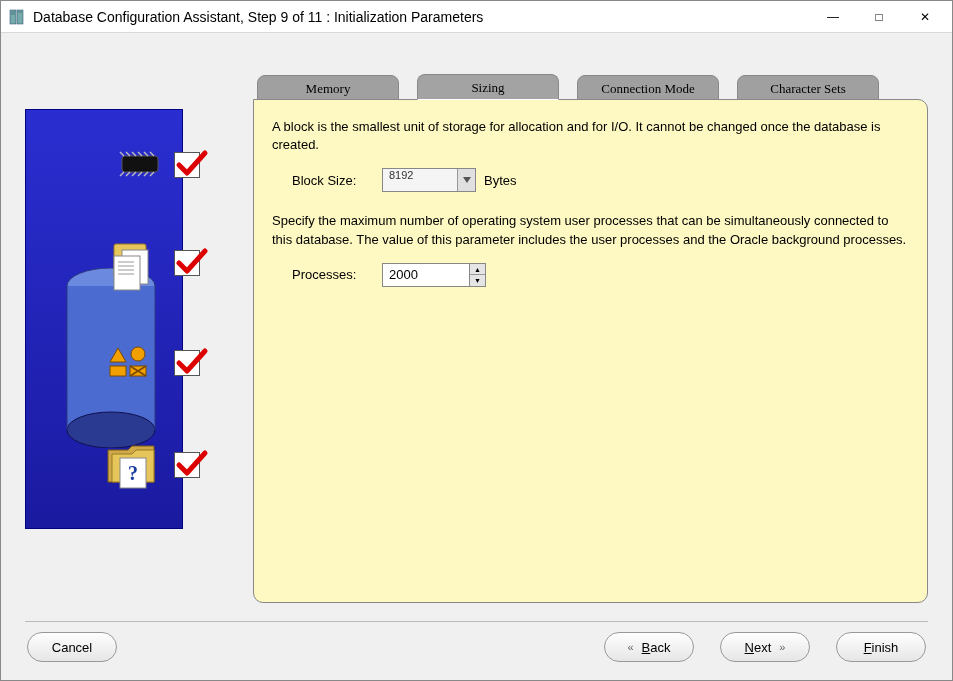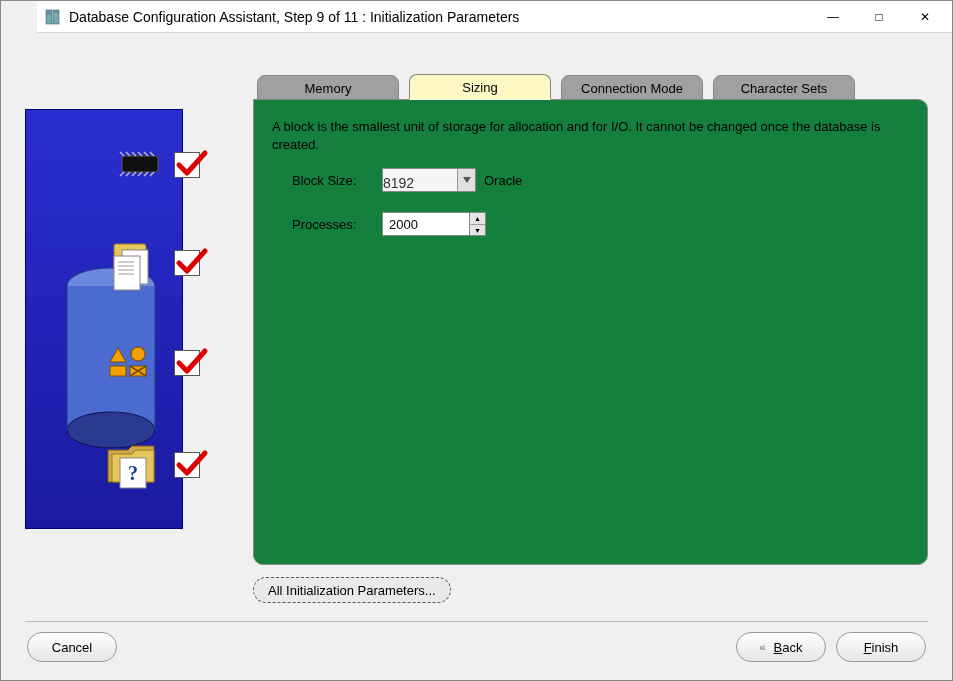--- a/index.html
+++ b/index.html
@@ -19,21 +19,20 @@
     flex-direction: column;
   }
   
   .titlebar {
     height: 32px;
     background: #fff;
     border-bottom: 1px solid #d9d9d9;
     display: flex;
     align-items: center;
     padding: 0 4px 0 8px;
-    margin-left: 36px;
   }
   .titlebar .app-icon {
     width: 16px; height: 16px;
     margin-right: 8px;
     display: inline-block;
   }
   .titlebar .title { flex: 1; font-size: 14px; color:#000; }
   .win-controls { display: flex; height: 100%; }
   .win-btn {
     width: 46px;
@@ -91,50 +90,51 @@
 
   
   .right-pane {
     flex: 1;
     display: flex;
     flex-direction: column;
   }
   
   .tabs {
     display: flex;
-    gap: 10px;
+    gap: 18px;
     padding-left: 4px;
+    font-family: Liberation Serif, serif;
   }
   .tab {
     flex: 0 0 auto;
     width: 142px;
     height: 26px;
     line-height: 26px;
     text-align: center;
     background: #a0a0a0;
     color: #000;
     border-top-left-radius: 8px;
     border-top-right-radius: 8px;
     border: 1px solid #888;
     position: relative;
     top: 2px;
     font-size: 13px;
     cursor: default;
   }
   .tab.active {
-    background: #fef9c3;
+    background: #a3a3a3;
     border-bottom: 1px solid #fff;
     top: 1px;
     z-index: 2;
   }
   .tabs-spacer { flex:1; }
 
   .panel {
     flex: 1;
-    background: #15803d;
+    background: #fef9c3;
     border: 1px solid #888;
     border-radius: 0 10px 10px 10px;
     padding: 18px 18px;
     position: relative;
     z-index: 1;
     min-height: 450px;
   }
   .para { margin: 0 0 14px 0; line-height: 1.4; font-size:13px; }
 
   .form-row {
@@ -145,22 +145,23 @@
     margin-bottom: 20px;
   }
   .form-label { width: 82px; }
   .select-wrap {
     position: relative;
     width: 94px;
     height: 24px;
     border: 1px solid #888;
     background: #f5f5f5;
     display: flex;
-    align-items: flex-end;
-    font-size: 14px;
+    align-items: flex-start;
+    padding-left: 6px;
+    font-size: 11px;
     color: #333;
   }
   .select-wrap .arrow {
     position: absolute; right: 0; top:0;
     width: 18px; height: 100%;
     background: #e0e0e0;
     border-left: 1px solid #999;
     display:flex; align-items:center; justify-content:center;
   }
 
@@ -208,21 +209,21 @@
 
   
   .footer-sep {
     height: 1px;
     background: #bbb;
     margin: 18px 0 10px 0;
   }
   .footer {
     display: flex;
     align-items: center;
-    gap: 10px;
+    gap: 26px;
     padding: 0 2px 6px 2px;
   }
   .btn {
     height: 30px;
     min-width: 90px;
     padding: 0 18px;
     background: linear-gradient(#fefefe, #e6e6e6);
     border: 1px solid #999;
     border-radius: 15px;
     display: inline-flex;
@@ -373,49 +374,51 @@
           <div class="form-row">
             <span class="form-label">Block Size:</span>
             <div class="select-wrap">
               <span>8192</span>
               <span class="arrow">
                 <svg width="8" height="6" viewBox="0 0 8 6">
                     <polygon points="0,0 8,0 4,6" fill="#555"></polygon>
                   </svg>
               </span>
             </div>
-            <span>Oracle</span>
+            <span>Bytes</span>
           </div>
 
+          <p class="para">Specify the maximum number of operating system user processes that can be simultaneously connected to this database. The value of this parameter includes the user processes and the Oracle background processes.</p>
 
           <div class="form-row">
             <span class="form-label">Processes:</span>
             <div class="spinner-wrap">
               <input type="text" value="2000" style="">
               <div class="spinner-btns">
                 <div class="spin">▲</div>
                 <div class="spin">▼</div>
               </div>
             </div>
           </div>
         </div>
 
-        <div class="below-panel">
-          <span class="pill-btn">All Initialization Parameters...</span>
-        </div>
       </div>
     </div>
 
     <div class="footer-sep"></div>
 
     <div class="footer">
       <span class="btn">Cancel</span>
       <span class="footer-spacer"></span>
       <span class="btn">
         <span class="chevron">«</span>
         <span><span class="mnemonic">B</span><span>ack</span></span>
       </span>
       <span class="btn">
+        <span><span class="mnemonic">N</span><span>ext</span></span>
+        <span class="chevron">»</span>
+      </span>
+      <span class="btn">
         <span><span class="mnemonic">F</span><span>inish</span></span>
       </span>
     </div>
   </div>
 </div>
 
 </body></html>

